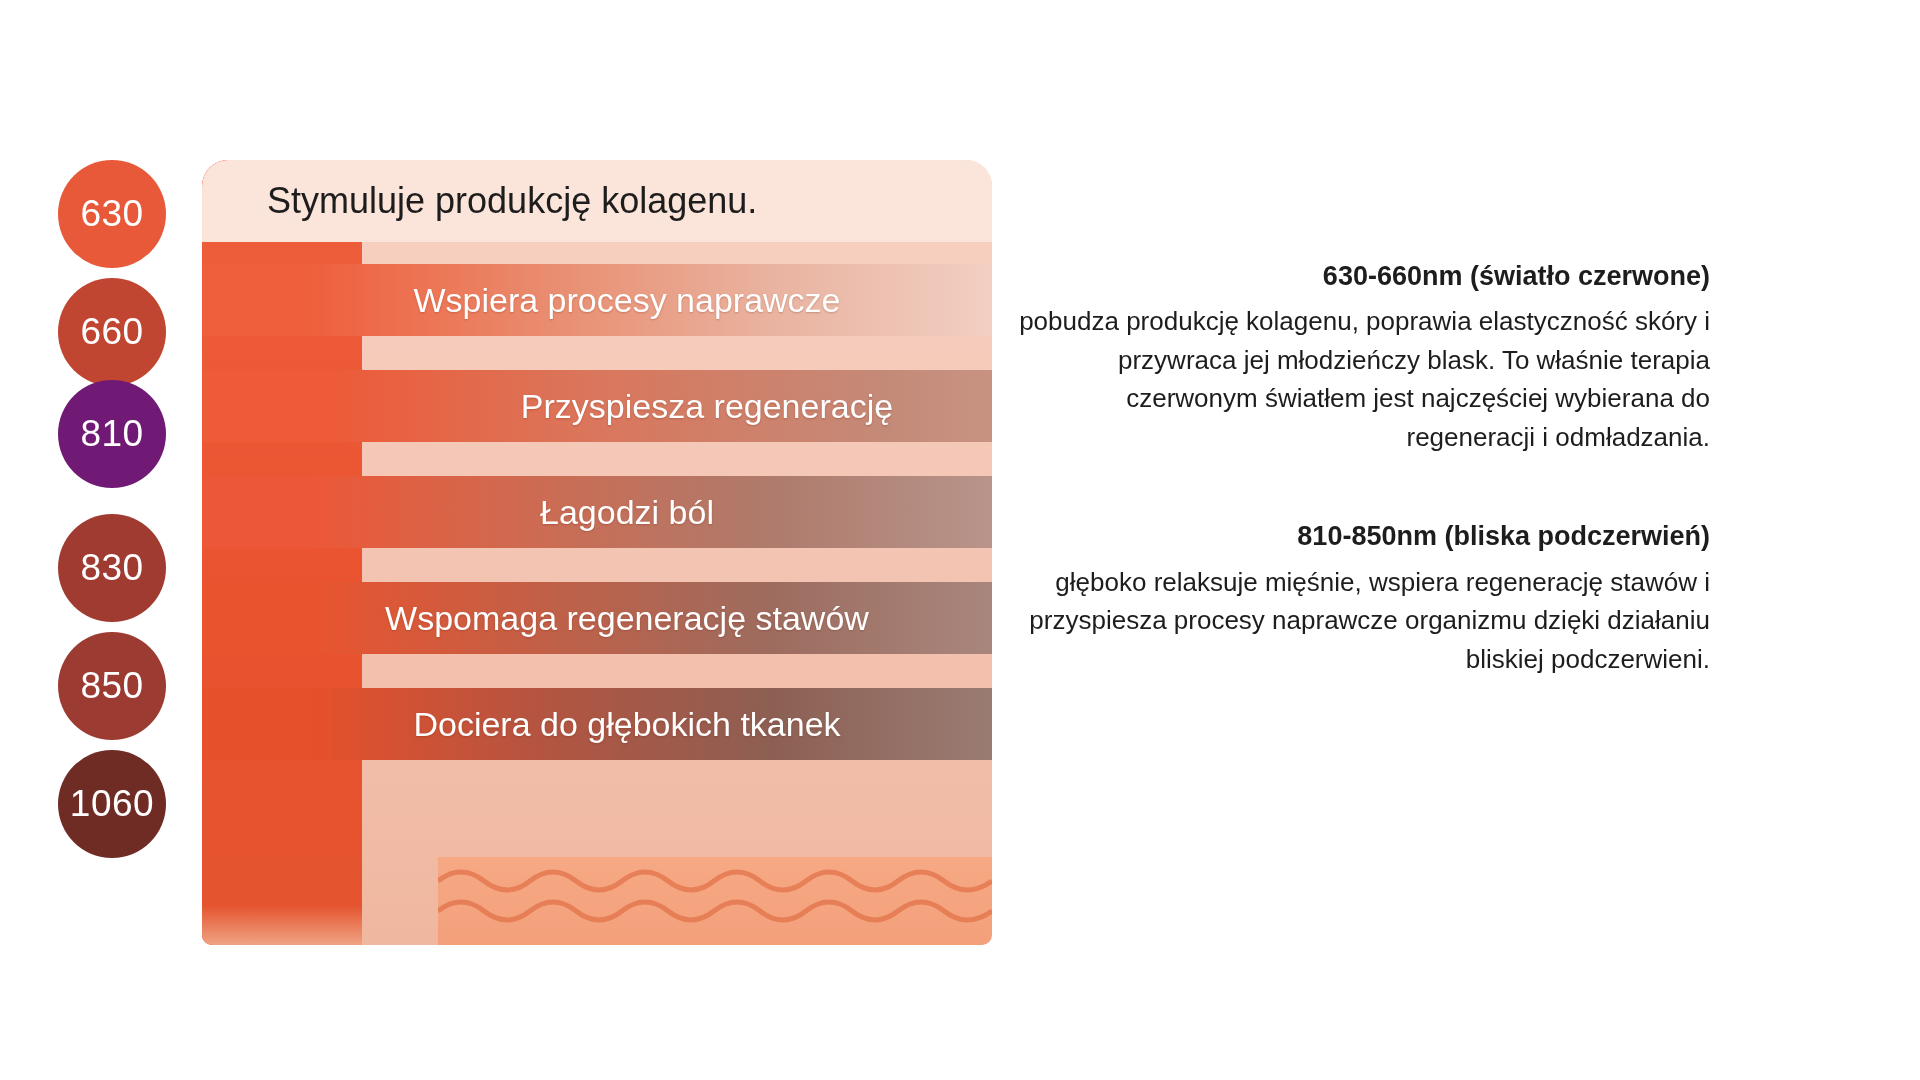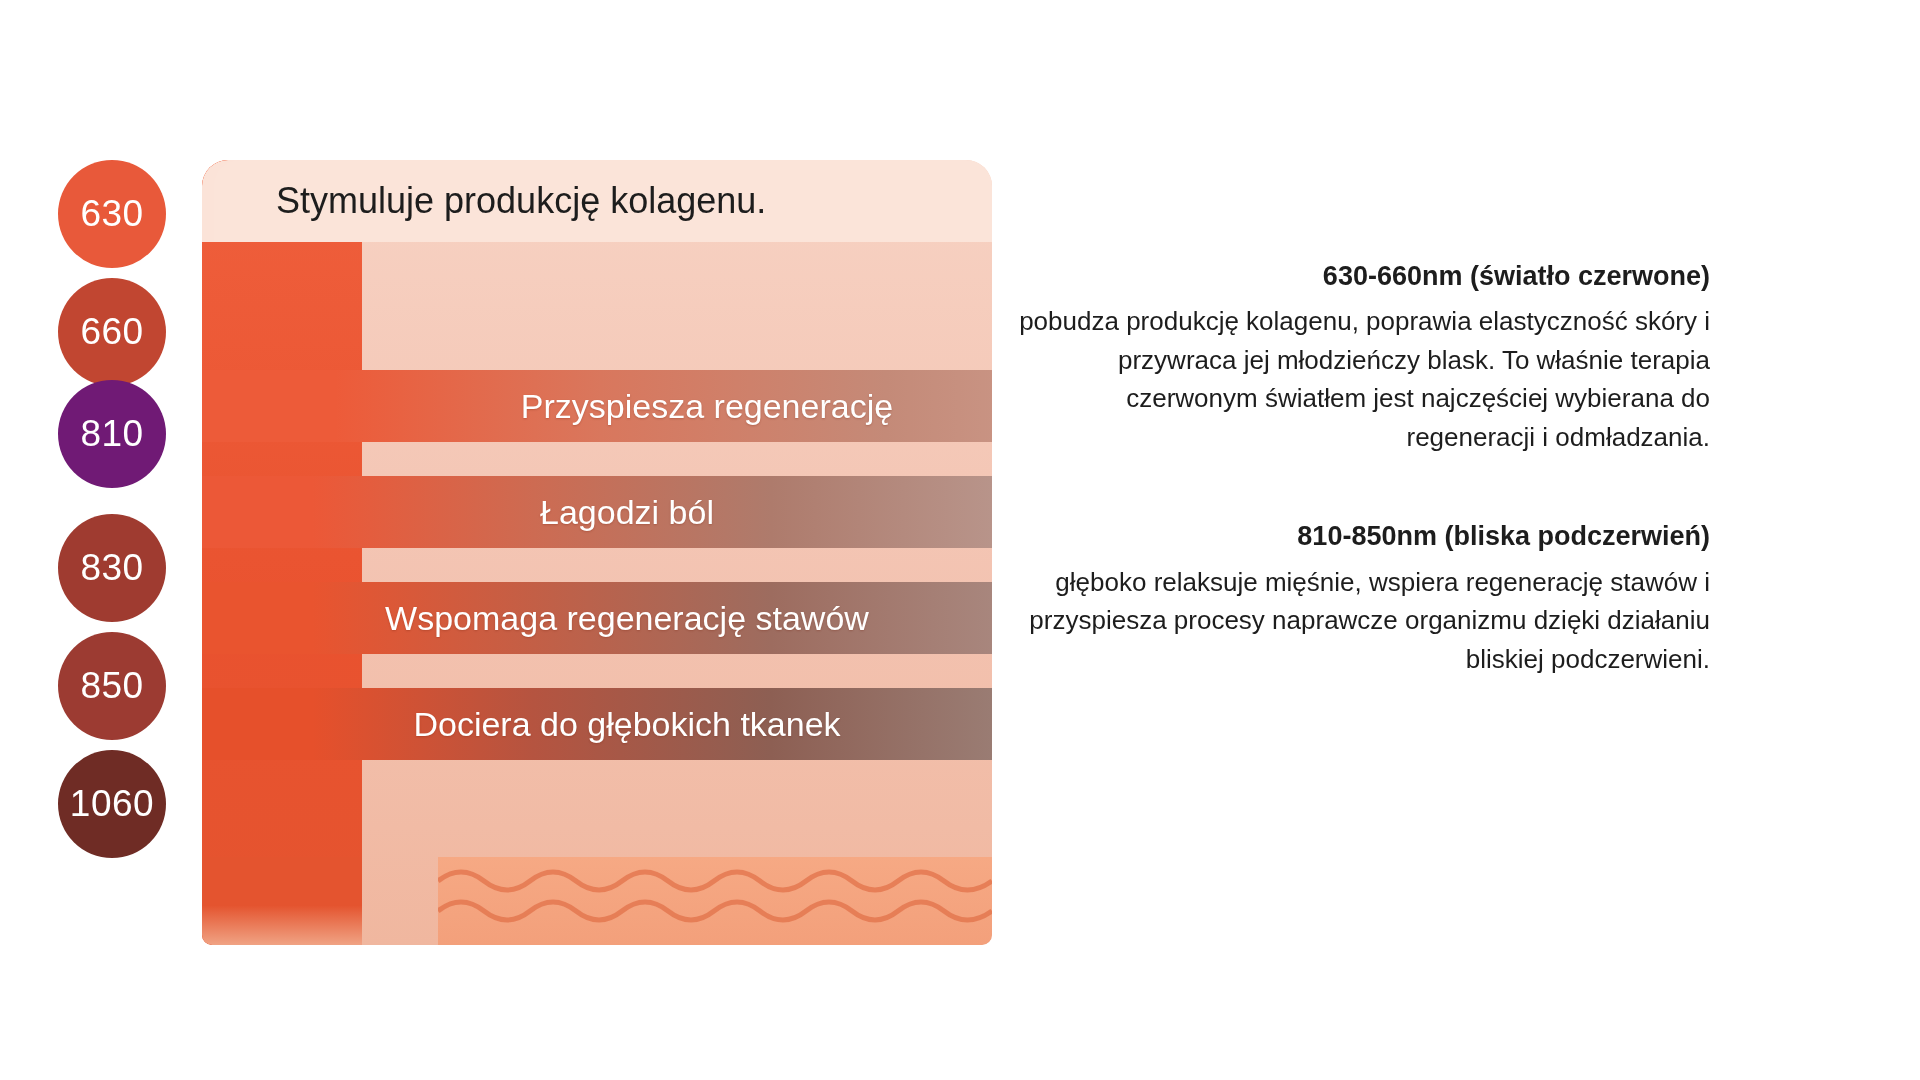--- a/index.html
+++ b/index.html
@@ -88,21 +88,21 @@
     bottom: 0;
     width: 160px;
     height: 88px;
     background: linear-gradient(180deg,#e4542f 0%, #e4542f 55%, #f0a384 100%);
     border-bottom-left-radius: 10px;
   }
 
   
   .panel-header {
     position: absolute;
-    left: 12px;
+    left: 3px;
     top: 0;
     width: 790px;
     height: 82px;
     background: #fbe4d9;
     display: flex;
     align-items: center;
     border-top-left-radius: 26px;
     border-top-right-radius: 26px;
   }
   .panel-header .title {
@@ -201,20 +201,23 @@
     </div>
 
     <div class="panel">
       <div class="spine"></div>
       <div class="spine-top-cap"></div>
 
       <div class="panel-header">
         <div class="title">Stymuluje produkcję kolagenu.</div>
       </div>
 
+      <div class="beam b1">
+        <div class="label">Wspiera procesy naprawcze</div>
+      </div>
       <div class="beam b2">
         <div class="label">Przyspiesza regenerację</div>
       </div>
       <div class="beam b3">
         <div class="label">Łagodzi ból</div>
       </div>
       <div class="beam b5">
         <div class="label">Dociera do głębokich tkanek</div>
       </div>
       <div class="beam b4">

